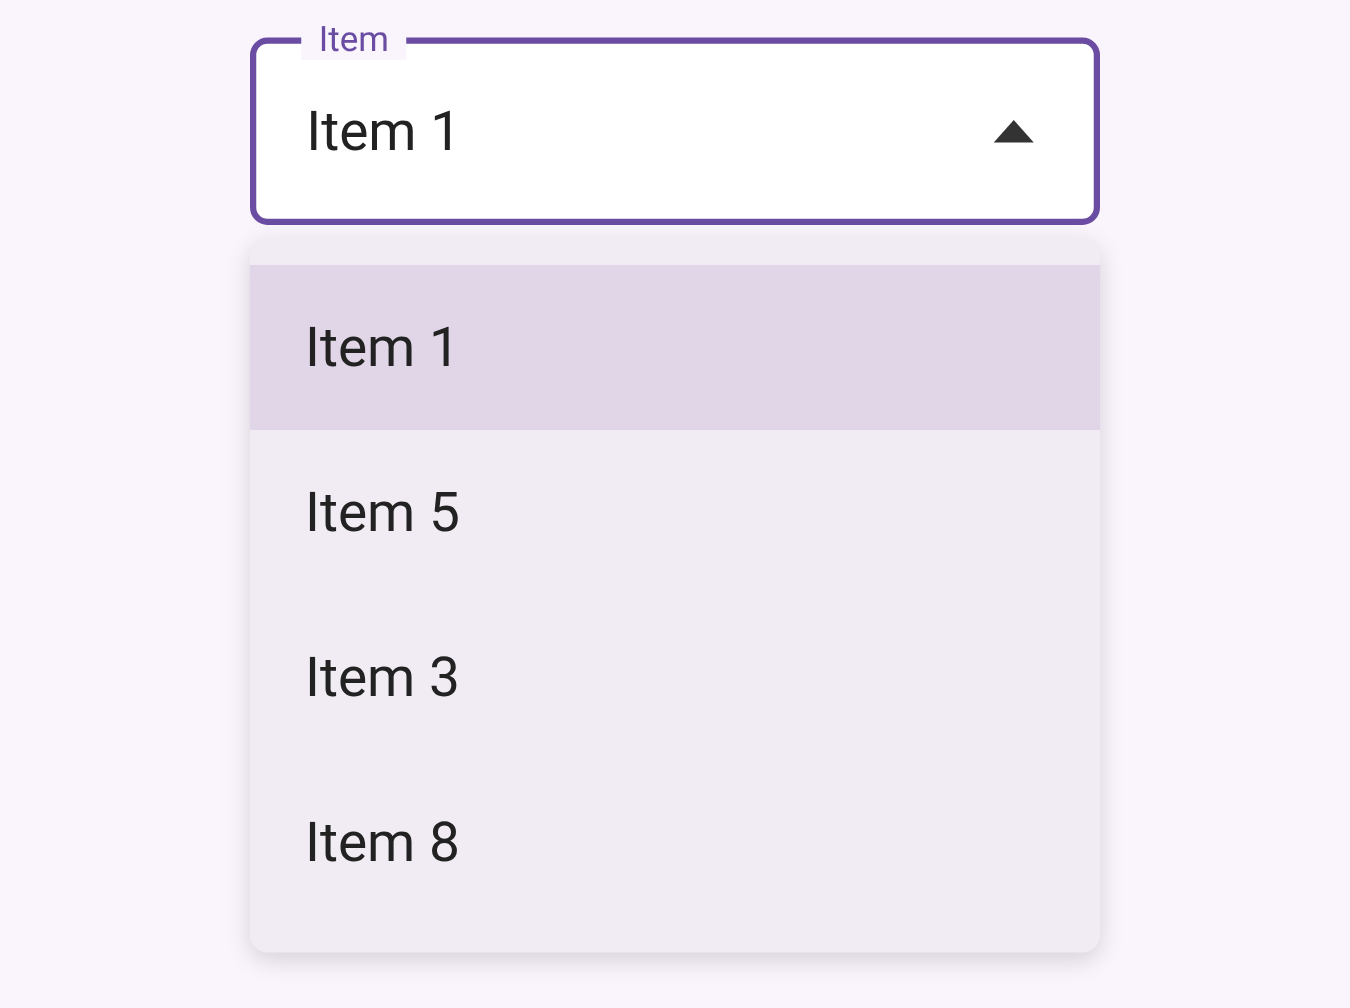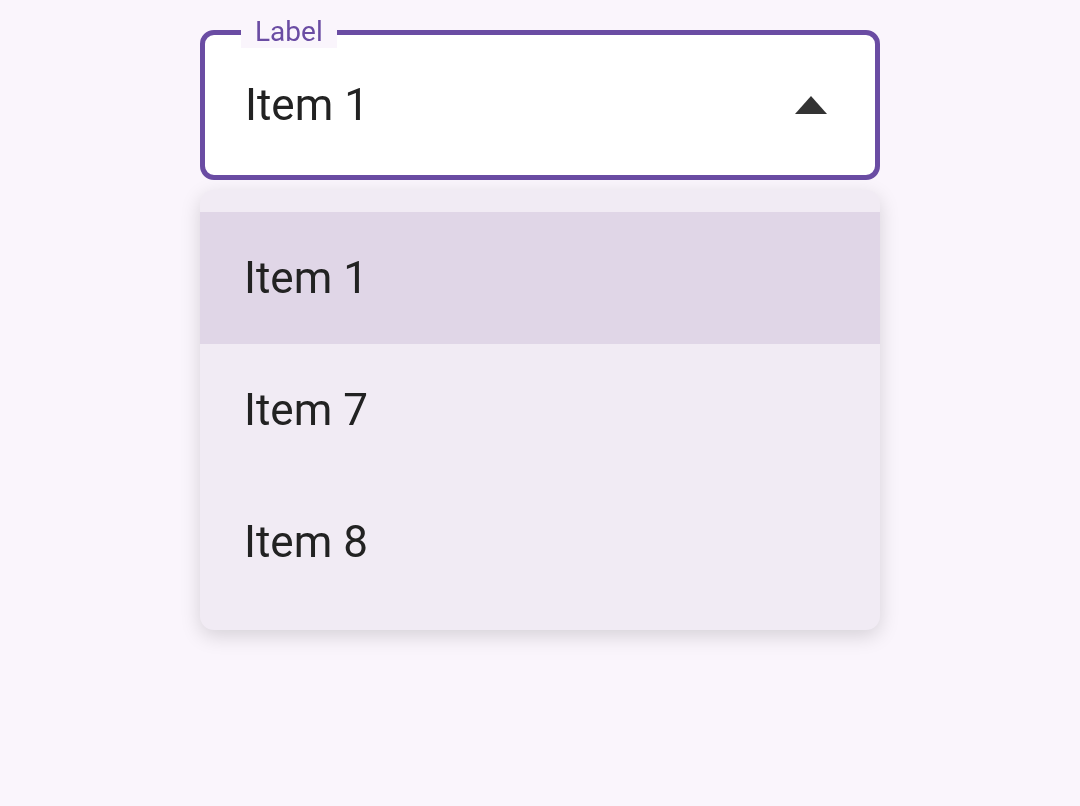--- a/index.html
+++ b/index.html
@@ -84,30 +84,33 @@
   .dropdown-item.selected {
     background: #e0d6e7;
   }
 </style>
 </head>
 <body>
 
 <div class="select-container">
 
   <div class="select-field">
-    <span class="select-label">Label</span>
+    <span class="select-label">Item</span>
     <span class="select-value">Item 1</span>
     <span class="select-icon"></span>
   </div>
 
   <div class="dropdown-menu">
     <div class="dropdown-item selected">
       <span>Item 1</span>
     </div>
     <div class="dropdown-item">
-      <span>Item 7</span>
+      <span>Item 5</span>
+    </div>
+    <div class="dropdown-item">
+      <span>Item 3</span>
     </div>
     <div class="dropdown-item">
       <span>Item 8</span>
     </div>
   </div>
 
 </div>
 
 </body></html>

